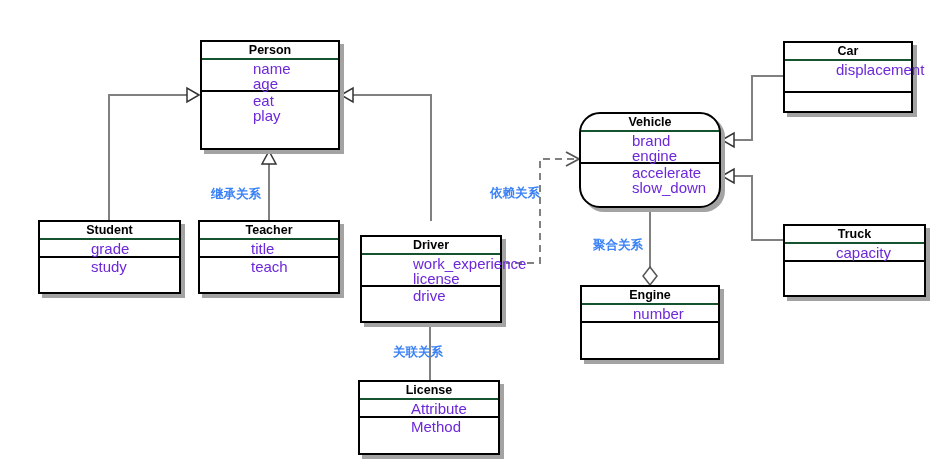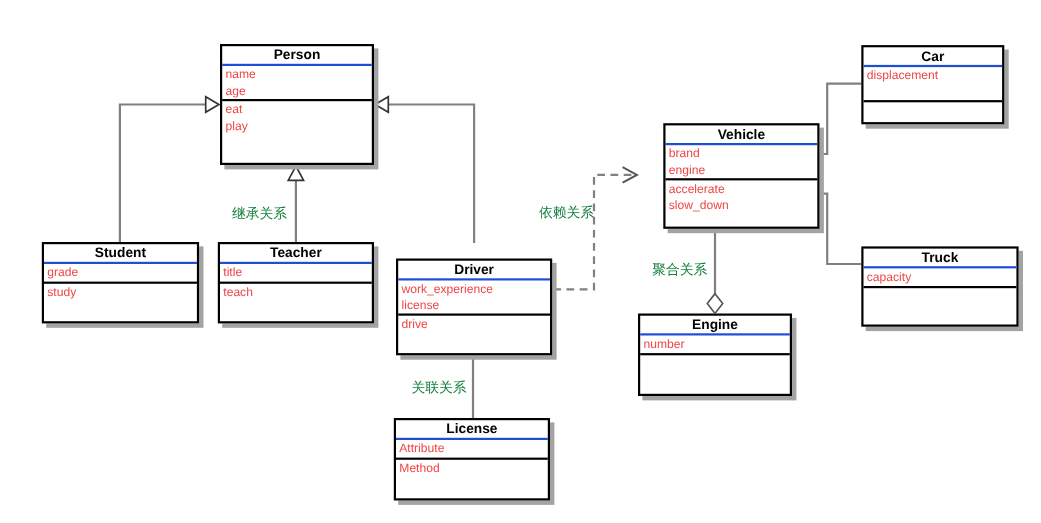--- a/index.html
+++ b/index.html
@@ -22,54 +22,56 @@
     border: 2px solid #000000;
     background: #ffffff;
     box-shadow: 4px 4px 0 0 #a3a3a3;
     display: flex;
     flex-direction: column;
   }
   .uml-title {
     box-sizing: border-box;
     flex: 0 0 auto;
     height: 18px;
-    border-bottom: 2px solid #1d4ed8;
+    border-bottom: 2px solid #14532d;
     font-size: 12.5px;
     font-weight: bold;
     text-align: center;
     line-height: 16px;
     white-space: nowrap;
     overflow: hidden;
   }
   .uml-attrs {
     box-sizing: border-box;
     flex: 0 0 auto;
     border-bottom: 2px solid #000000;
     padding-top: 1px;
   }
   .uml-methods {
     box-sizing: border-box;
     flex: 1 1 auto;
     padding-top: 1px;
   }
   .uml-line {
-    font-size: 11px;
+    font-size: 15px;
     line-height: 15px;
     padding-left: 3px;
     white-space: nowrap;
-    color: #ef4444;
+    color: #6d28d9;
+    margin-left: 48px;
   }
   .h1line { height: 18px; }
   .h2line { height: 32px; }
   .rel-label {
     position: absolute;
     font-size: 12.5px;
     line-height: 14px;
-    color: #15803d;
+    color: #3b82f6;
     white-space: nowrap;
+    font-weight: bold;
   }
 </style>
 </head>
 <body>
 
 <div class="canvas">
 
   <svg class="connectors" viewBox="0 0 946 475" xmlns="http://www.w3.org/2000/svg">
 
     <g>
@@ -158,21 +160,21 @@
   <div class="uml-class" style="left:358px; top:380px; width:142px; height:75px;">
     <div class="uml-title">License</div>
     <div class="uml-attrs h1line">
       <div class="uml-line">Attribute</div>
     </div>
     <div class="uml-methods">
       <div class="uml-line">Method</div>
     </div>
   </div>
 
-  <div class="uml-class" style="left:603px; top:112px; width:142px; height:96px;">
+  <div class="uml-class" style="left:579px; top:112px; width:142px; height:96px;border-radius:21px;">
     <div class="uml-title">Vehicle</div>
     <div class="uml-attrs h2line">
       <div class="uml-line">brand</div>
       <div class="uml-line">engine</div>
     </div>
     <div class="uml-methods">
       <div class="uml-line">accelerate</div>
       <div class="uml-line">slow_down</div>
     </div>
   </div>
@@ -196,16 +198,16 @@
   <div class="uml-class" style="left:783px; top:224px; width:143px; height:73px;">
     <div class="uml-title">Truck</div>
     <div class="uml-attrs h1line">
       <div class="uml-line">capacity</div>
     </div>
     <div class="uml-methods"></div>
   </div>
 
   <div class="rel-label" style="left:211px; top:187px;">继承关系</div>
   <div class="rel-label" style="left:490px; top:186px;">依赖关系</div>
-  <div class="rel-label" style="left:374px; top:345px;text-align:right;">关联关系</div>
+  <div class="rel-label" style="left:393px; top:345px;text-align:right;">关联关系</div>
   <div class="rel-label" style="left:593px; top:238px;">聚合关系</div>
 
 </div>
 
 </body></html>

